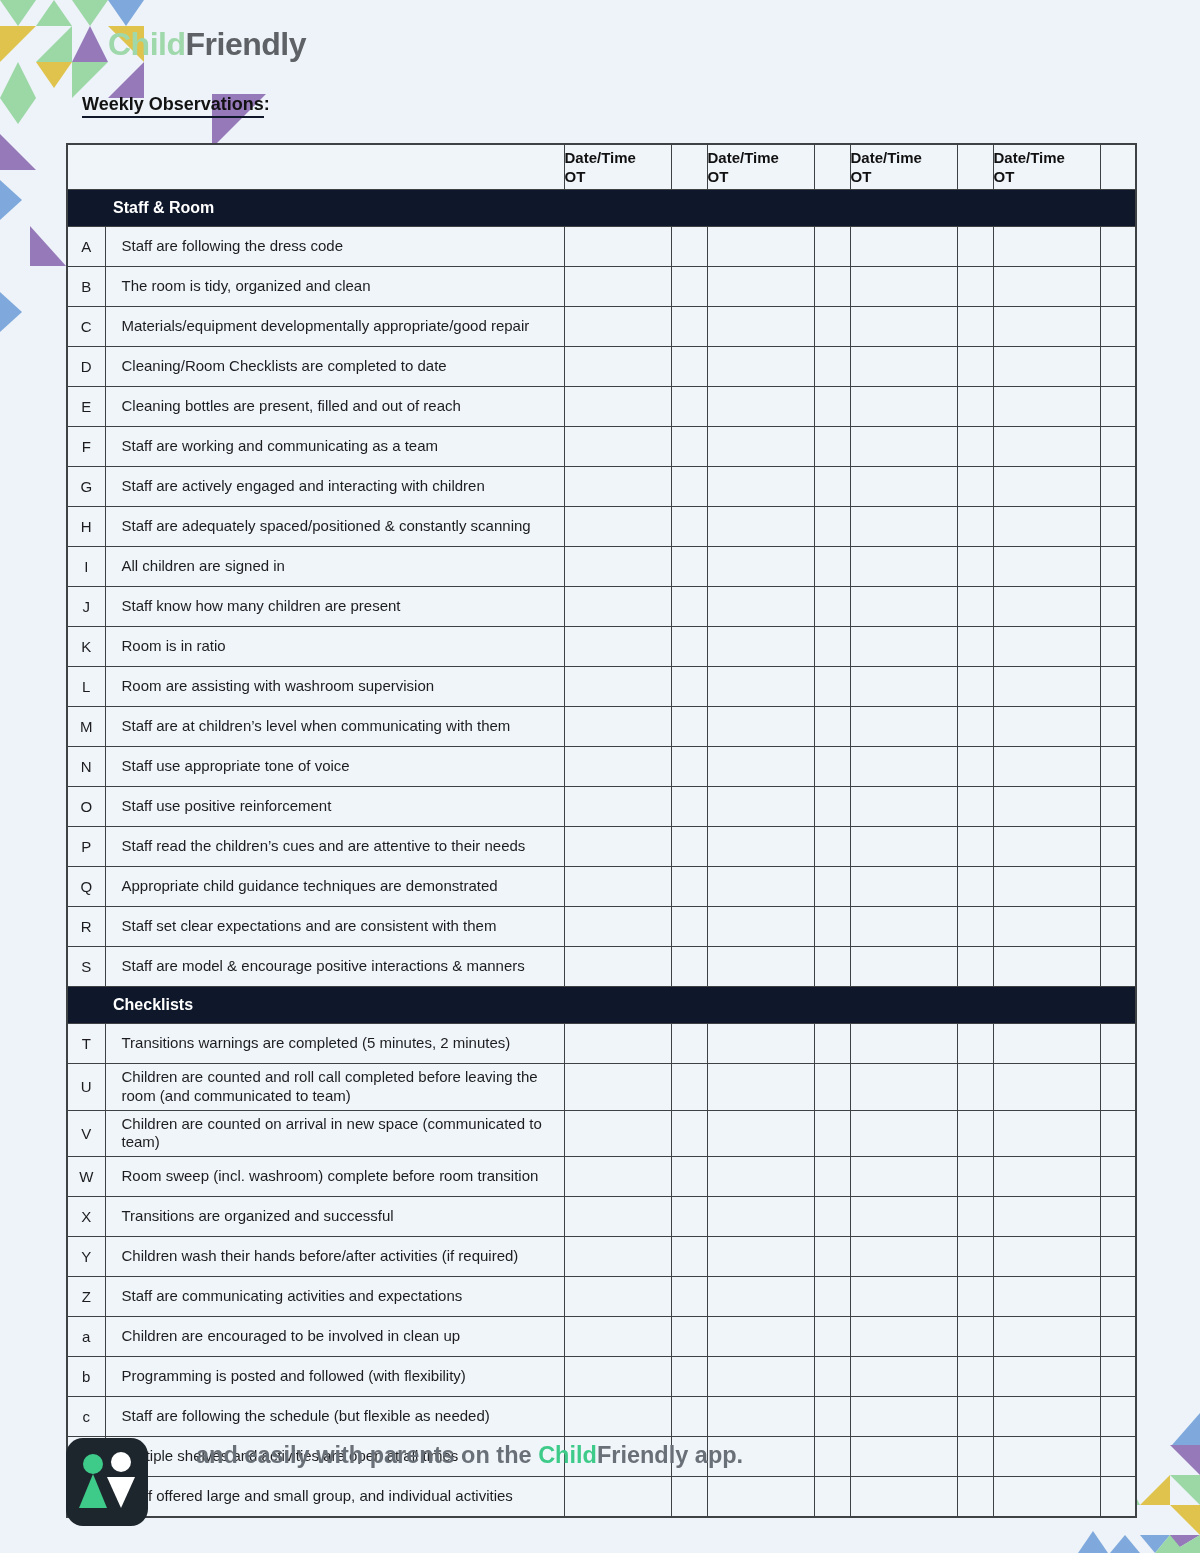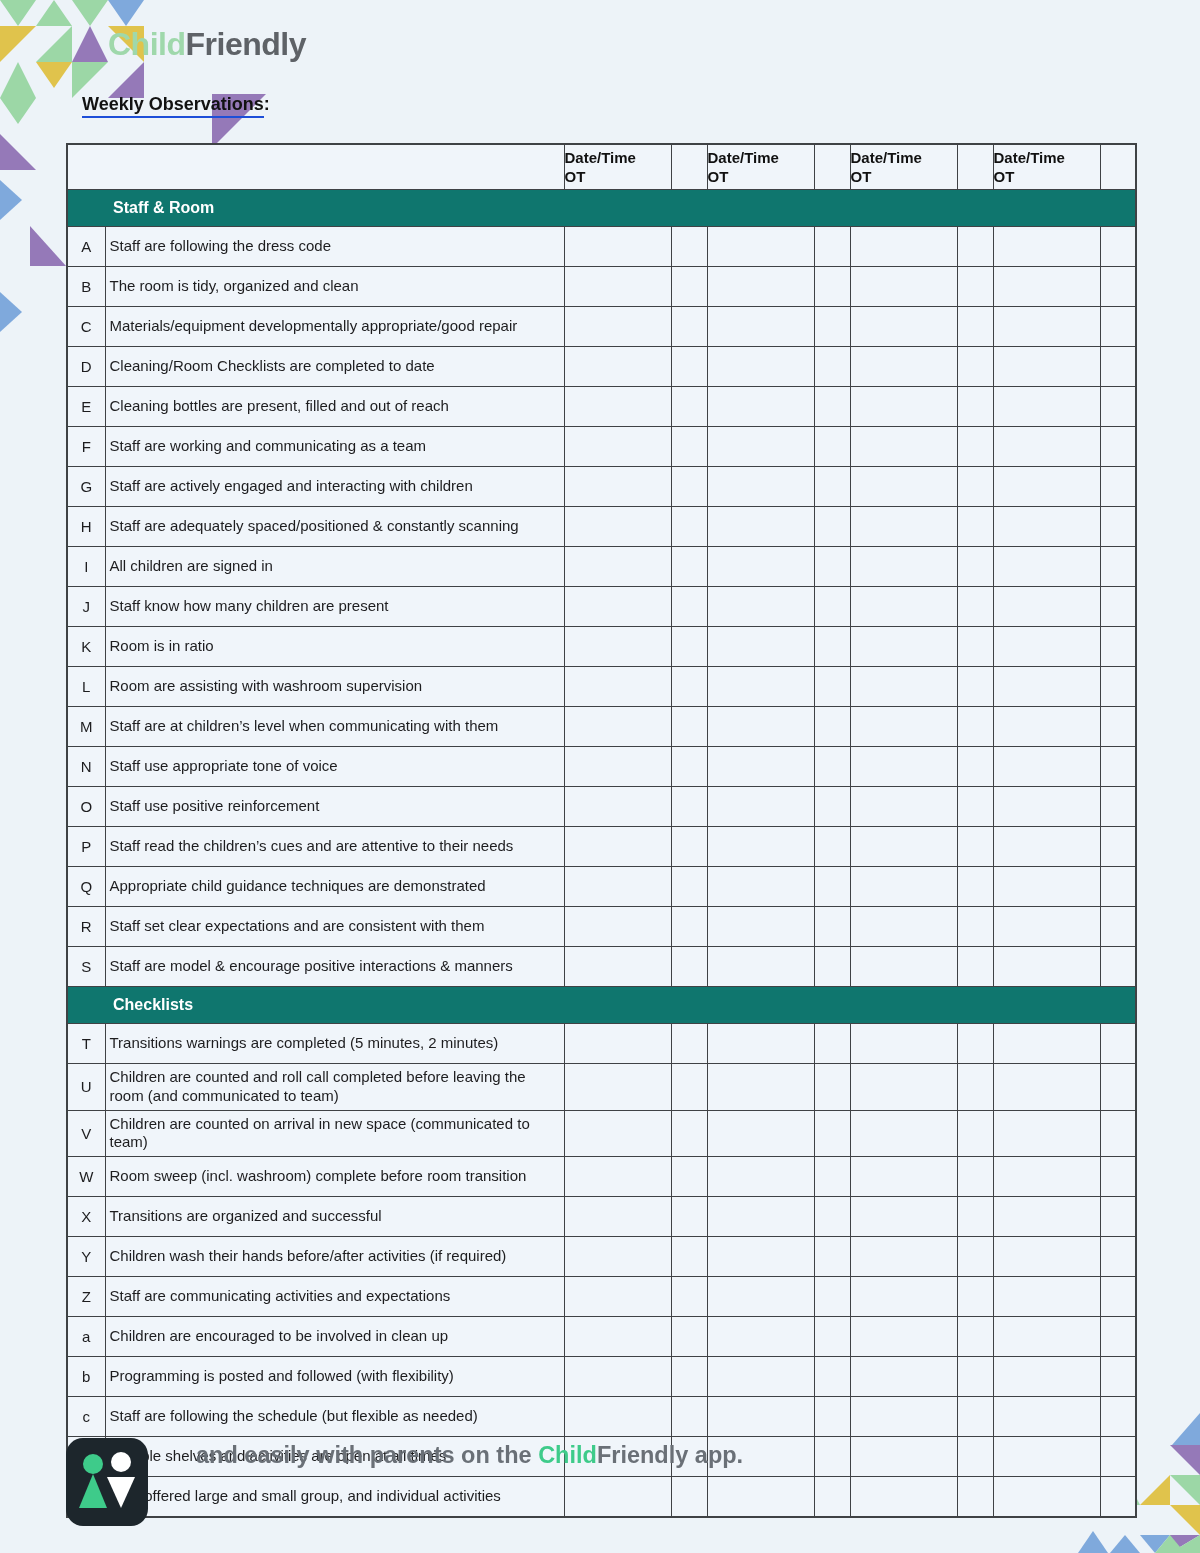--- a/index.html
+++ b/index.html
@@ -21,46 +21,46 @@
     font-size:32px;font-weight:bold;letter-spacing:-0.5px;
     font-family:"Liberation Sans", sans-serif;
   }
   .logo .green{color:#9fd8ab;}
   .logo .gray{color:#5e6267;}
 
   .page-title{
     position:absolute;left:82px;top:94px;
     font-size:18px;font-weight:bold;color:#121212;margin:0;
   }
-  .page-title .underlined{border-bottom:2px solid #1d4ed8;padding-bottom:2px;}
+  .page-title .underlined{border-bottom:2px solid #0f172a;padding-bottom:2px;}
 
   .table-wrap{position:absolute;left:66px;top:143px;}
   table.obs-table{
     border-collapse:collapse;table-layout:fixed;width:1070px;
     border:2px solid #3f4245;
     background:#f0f5fa;
   }
   .obs-table td,.obs-table th{
     border:1.5px solid #3f4245;
     padding:0;
     font-family:"Liberation Sans", sans-serif;
   }
   tr.head-row th{height:44px;vertical-align:middle;}
   .date-head{font-size:15px;font-weight:bold;line-height:1.3;text-align:left;color:#111;}
   tr.section-row td{
     height:36px;
-    background:#0f766e;
+    background:#0f172a;
     color:#ffffff;
     font-weight:bold;font-size:16px;
     padding-left:45px;
     vertical-align:middle;
   }
   tr.data-row td{height:31px;font-size:15px;vertical-align:middle;background:#f0f5fa;}
   td.cell-letter{text-align:center;}
-  td.cell-desc{padding:4px 10px 4px 4px;line-height:1.25;}
+  td.cell-desc{padding:4px 10px 4px 16px;line-height:1.25;}
 
   .footer{position:absolute;left:66px;top:1436px;width:1070px;}
   .footer-icon{position:absolute;left:0;top:2px;}
   .footer-text{
     position:absolute;left:130px;top:0;width:900px;
     font-size:23.5px;line-height:39px;font-weight:bold;color:#6a7077;
   }
   .footer-text .green{color:#3ecb8a;}
 </style>
 </head>

